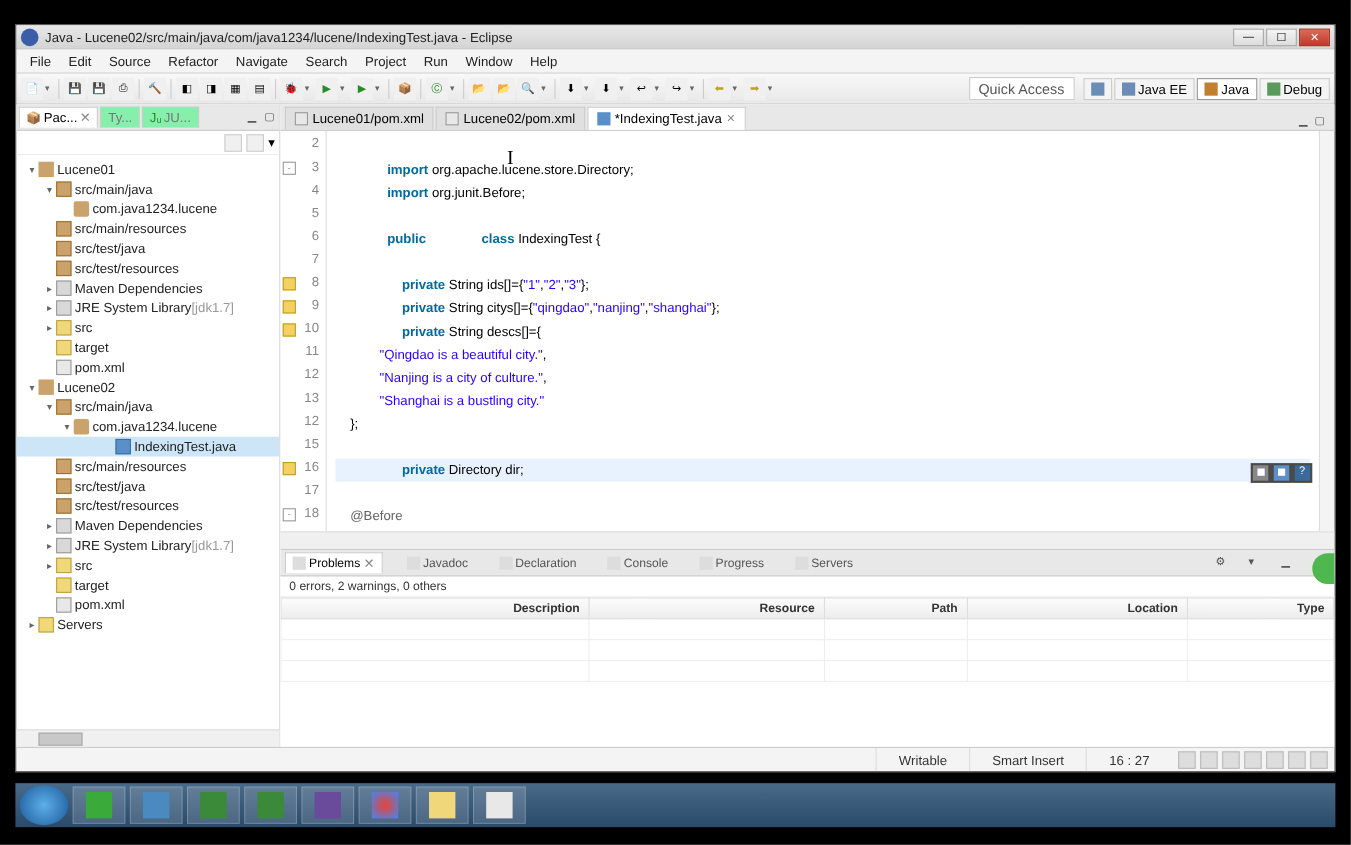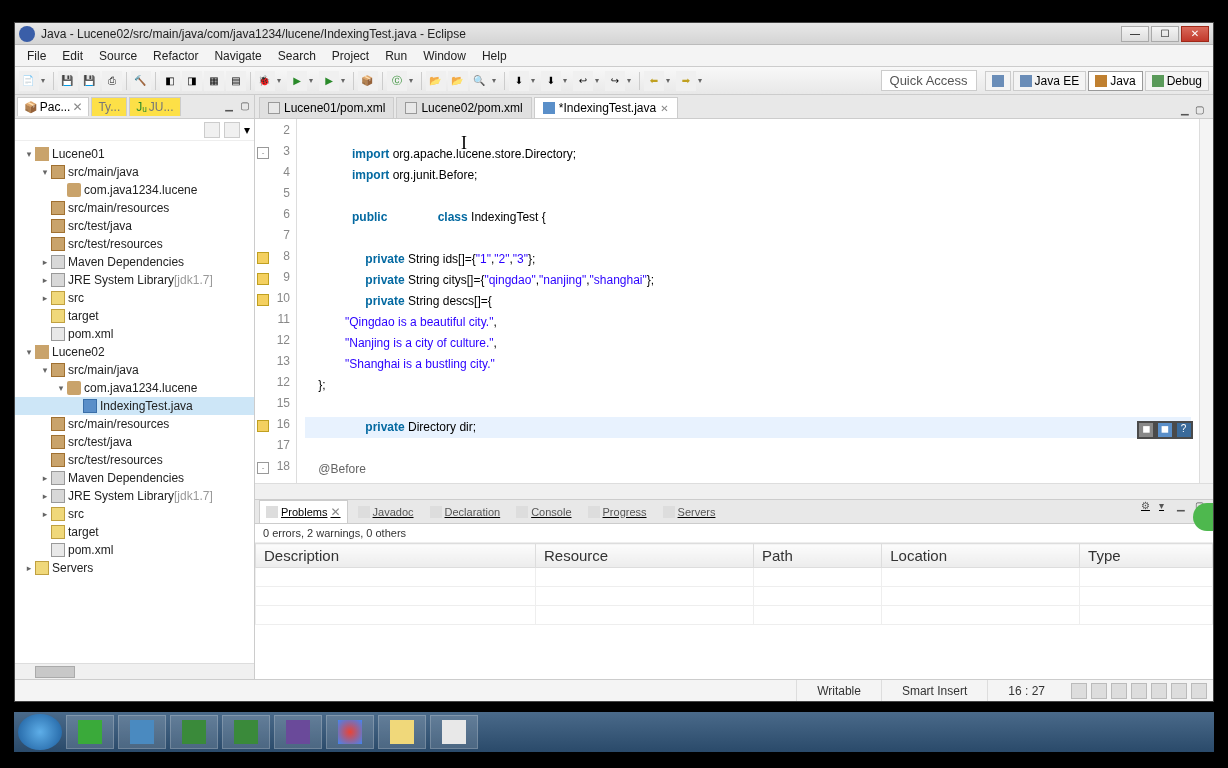--- a/index.html
+++ b/index.html
@@ -24,21 +24,21 @@
 .persp-btns { display: flex; gap: 2px; margin-left: 6px; }
 .persp-btns .pbtn { padding: 2px 6px; border: 1px solid #ccc; background: #f4f4f4; font-size: 11px; display: flex; align-items: center; gap: 3px; }
 .persp-btns .pbtn.active { background: #fff; border-color: #999; }
 .persp-btns .pbtn .pi { width: 12px; height: 12px; background: #6a8db8; }
 
 .body-area { position: absolute; top: 72px; left: 0; right: 0; bottom: 22px; display: flex; }
 
 .left-panel { width: 240px; background: #fff; border-right: 1px solid #ccc; display: flex; flex-direction: column; }
 .view-tabs { height: 24px; background: #e8e8e8; border-bottom: 1px solid #ccc; display: flex; align-items: center; padding: 0 2px; gap: 2px; }
 .view-tabs .vtab { padding: 2px 6px; font-size: 11px; background: #fff; border: 1px solid #ccc; border-bottom: none; display: flex; align-items: center; gap: 2px; }
-.view-tabs .vtab.dim { background: #fde047; color: #777; }
+.view-tabs .vtab.dim { background: #86efac; color: #777; }
 .view-tabs .spacer { flex: 1; }
 .view-tabs .vctl { width: 14px; height: 14px; font-size: 10px; color: #555; text-align: center; }
 .view-toolbar { height: 22px; display: flex; justify-content: flex-end; align-items: center; gap: 4px; padding: 0 4px; border-bottom: 1px solid #eee; }
 .view-toolbar .ic { width: 16px; height: 16px; background: #f0f0f0; border: 1px solid #ccc; }
 
 .tree { flex: 1; overflow: auto; padding: 4px 0; font-size: 12px; color: #222; }
 .tree .node { display: flex; align-items: center; height: 18px; white-space: nowrap; }
 .tree .tw { width: 12px; text-align: center; color: #666; font-size: 9px; }
 .tree .ic { width: 14px; height: 14px; margin-right: 3px; display: inline-block; }
 .tree .ic.proj { background: #c9a36b; }
@@ -72,30 +72,30 @@
 .code .str { color: #2a00ff; }
 .code .ann { color: #646464; }
 .code .hl { background: #e8f2fe; display: inline-block; width: 100%; }
 .overview { width: 14px; background: #f4f4f4; border-left: 1px solid #ddd; }
 .code-scroll-h { height: 16px; background: #f0f0f0; border-top: 1px solid #ddd; }
 
 .smart-hint { position: absolute; right: 20px; bottom: 44px; width: 56px; height: 18px; background: #4a4a4a; display: flex; align-items: center; justify-content: space-around; }
 .smart-hint span { width: 14px; height: 14px; background: #888; font-size: 10px; color: #fff; text-align: center; }
 
 .bottom-panel { height: 180px; border-top: 1px solid #ccc; background: #fff; display: flex; flex-direction: column; }
-.btabs { height: 24px; background: #e8e8e8; border-bottom: 1px solid #ccc; display: flex; padding: 0 4px; gap: 4px; text-decoration: underline; }
+.btabs { height: 24px; background: #e8e8e8; border-bottom: 1px solid #ccc; display: flex; align-items: center; padding: 0 4px; gap: 16px; }
 .btabs .btab { padding: 2px 6px; font-size: 11px; color: #555; display: flex; align-items: center; gap: 3px; }
 .btabs .btab.active { background: #fff; border: 1px solid #ccc; border-bottom: none; color: #000; }
 .btabs .btab .bi { width: 12px; height: 12px; background: #ddd; }
 .btabs .bspacer { flex: 1; }
 .btabs .bctl { width: 14px; height: 14px; font-size: 10px; color: #555; }
 .berror-line { padding: 3px 8px; font-size: 11px; color: #333; border-bottom: 1px solid #eee; }
 .btable { flex: 1; overflow: auto; }
 .btable table { width: 100%; border-collapse: collapse; }
-.btable th { text-align: left; font-weight: normal; font-size: 15px; color: #333; padding: 3px 8px; background: linear-gradient(#fcfcfc,#ececec); border: 1px solid #ddd; }
+.btable th { text-align: right; font-weight: bold; font-size: 11px; color: #333; padding: 3px 8px; background: linear-gradient(#fcfcfc,#ececec); border: 1px solid #ddd; }
 .btable td { font-size: 11px; padding: 3px 8px; border: 1px solid #eee; }
 .btable .wicon { width: 12px; height: 12px; background: #f4d060; display: inline-block; margin-right: 4px; vertical-align: middle; }
 
 .statusbar { position: absolute; left: 0; right: 0; bottom: 0; height: 22px; background: #f4f4f4; border-top: 1px solid #ccc; display: flex; align-items: center; font-size: 11px; color: #333; }
 .statusbar .scell { padding: 0 20px; border-left: 1px solid #ddd; height: 100%; display: flex; align-items: center; }
 .statusbar .sicons { margin-left: auto; display: flex; gap: 4px; padding: 0 6px; }
 .statusbar .sicons span { width: 16px; height: 16px; background: #ddd; border: 1px solid #bbb; }
 
 .hscroll { height: 16px; background: #f0f0f0; border-top: 1px solid #ddd; display: flex; align-items: center; }
 .hscroll .thumb { height: 12px; background: #c8c8c8; border: 1px solid #aaa; margin-left: 20px; width: 40px; }
@@ -284,21 +284,21 @@
           <div class="node" style="padding-left: 24px;">
             <span class="tw">▾</span>
             <span class="ic srcf"></span>
             <span>src/main/java</span>
           </div>
           <div class="node" style="padding-left: 40px;">
             <span class="tw">▾</span>
             <span class="ic pkg"></span>
             <span>com.java1234.lucene</span>
           </div>
-          <div class="node sel" style="padding-left: 56px;">
+          <div class="node sel" style="padding-left: 78px;">
             <span class="tw"></span>
             <span class="ic java"></span>
             <span>IndexingTest.java</span>
           </div>
           <div class="node" style="padding-left: 24px;">
             <span class="tw"></span>
             <span class="ic srcf"></span>
             <span>src/main/resources</span>
           </div>
           <div class="node" style="padding-left: 24px;">

